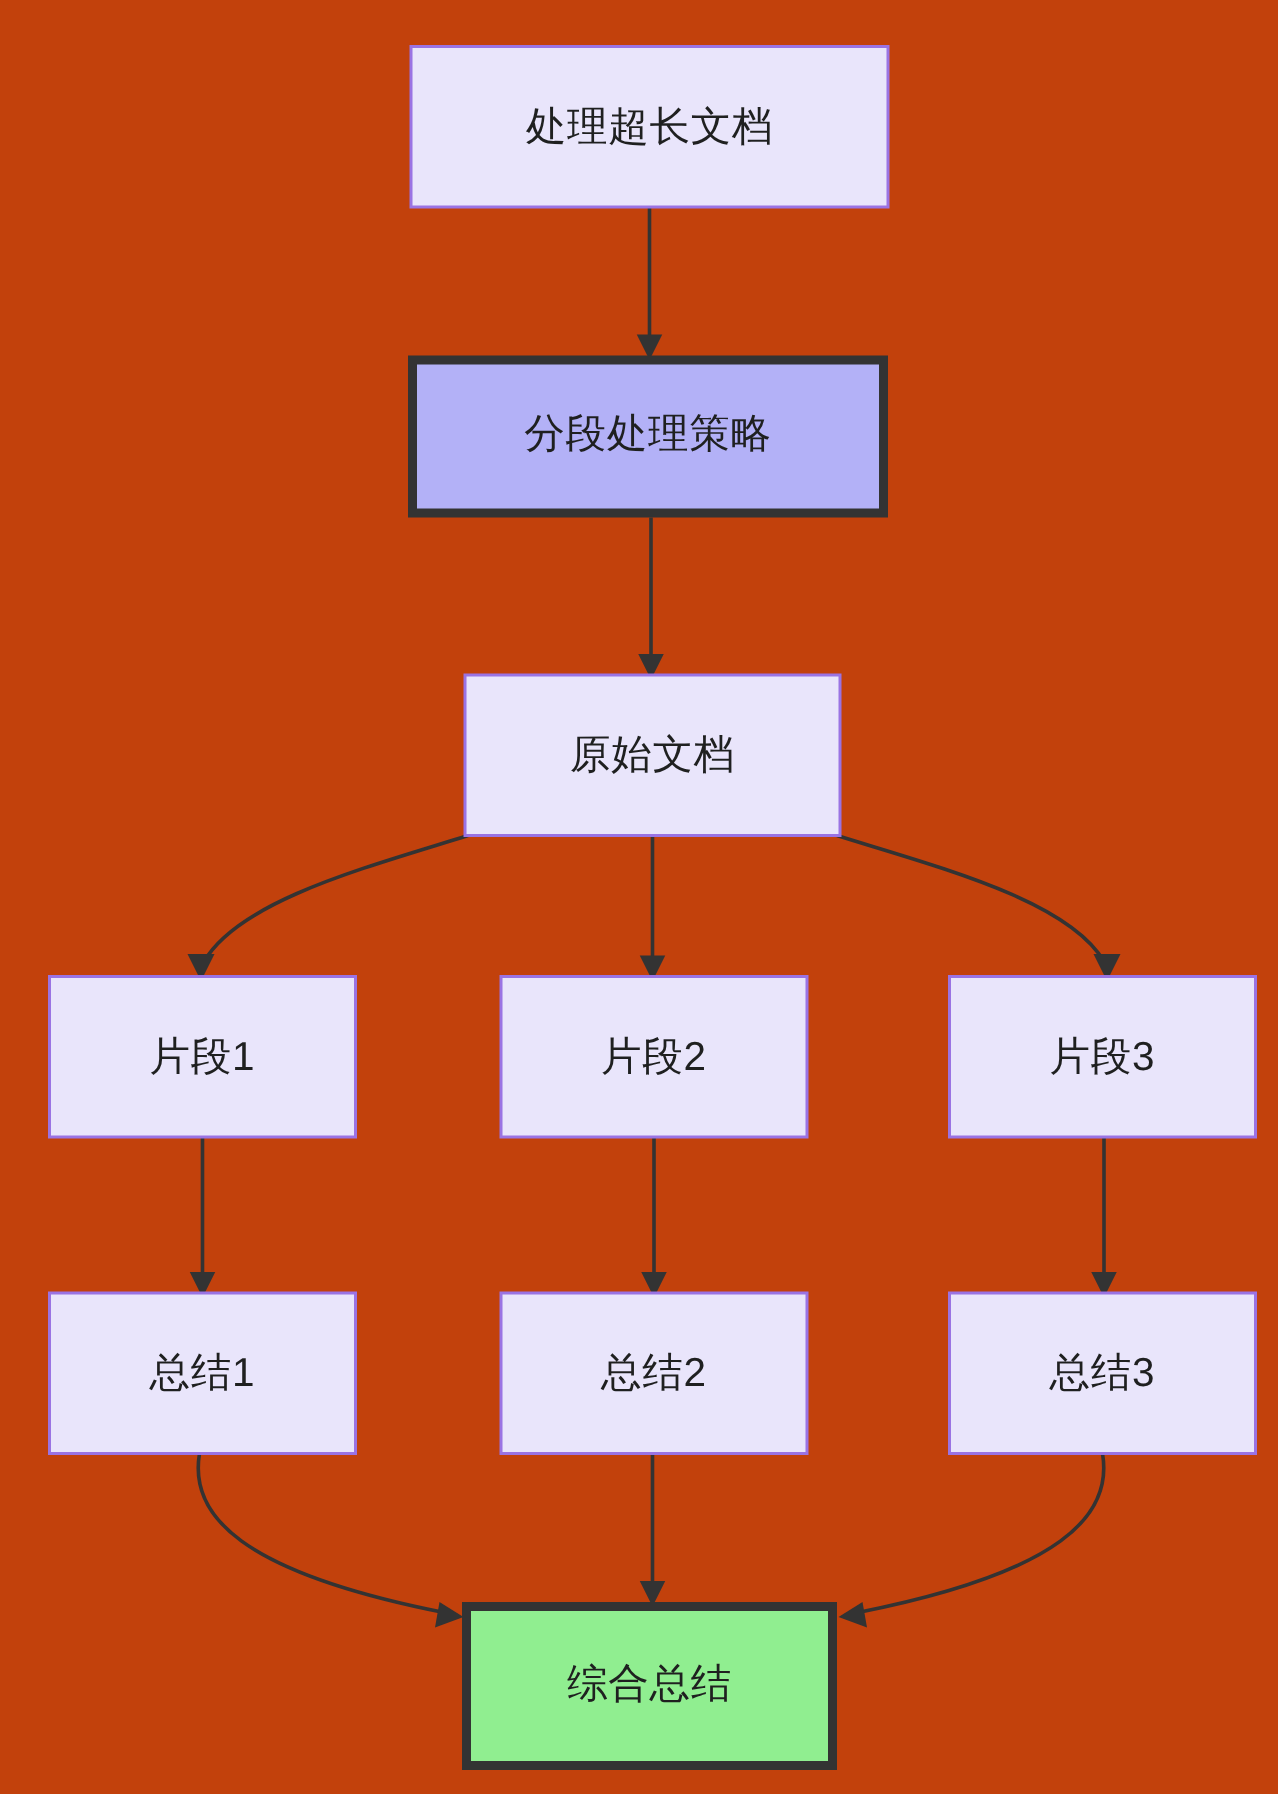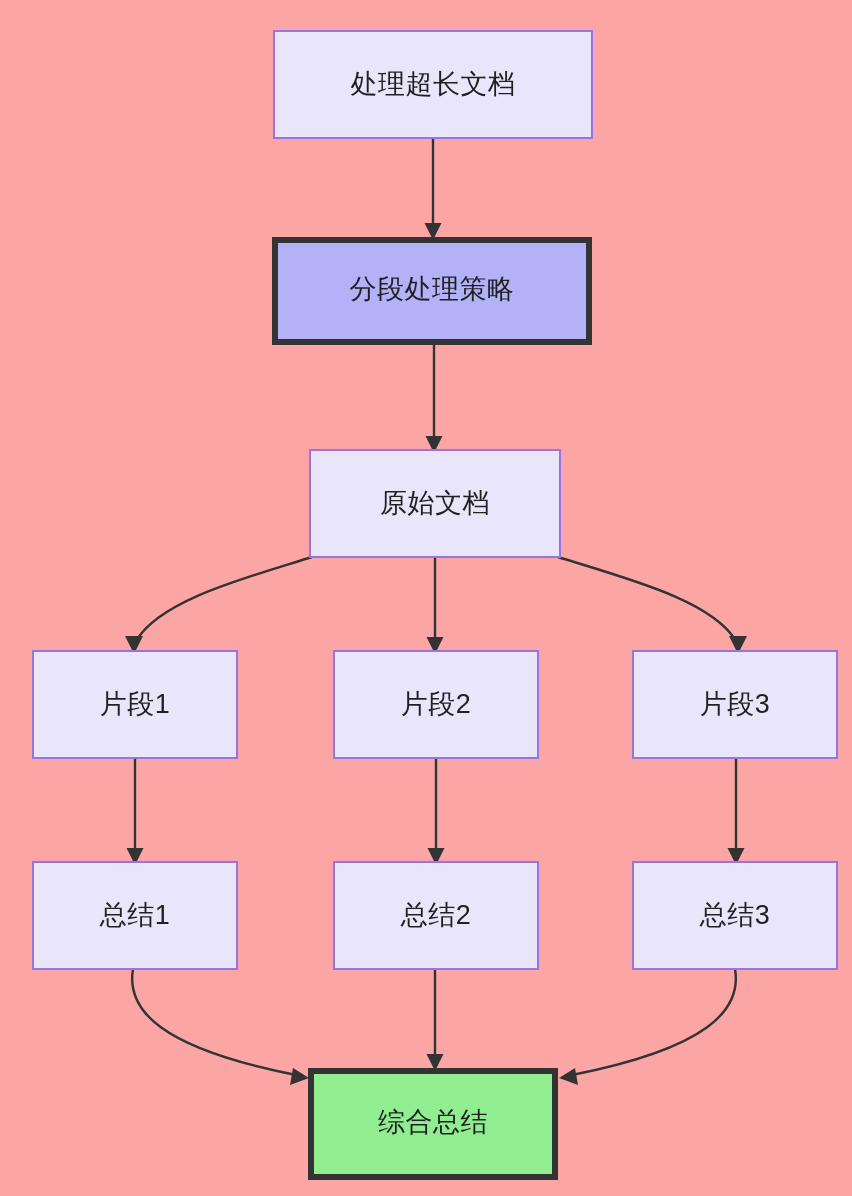--- a/index.html
+++ b/index.html
@@ -10,21 +10,21 @@
   body {
     width: 852px;
     height: 1196px;
     font-family: "Liberation Sans", "DejaVu Sans", sans-serif;
     overflow: hidden;
   }
   #flowchart-root {
     position: relative;
     width: 852px;
     height: 1196px;
-    background: #fca5a5;
+    background: #c2410c;
   }
   svg.diagram {
     display: block;
     width: 852px;
     height: 1196px;
   }
   .node-rect {
     stroke-width: 2;
   }
   .node-rect.emphasis {

